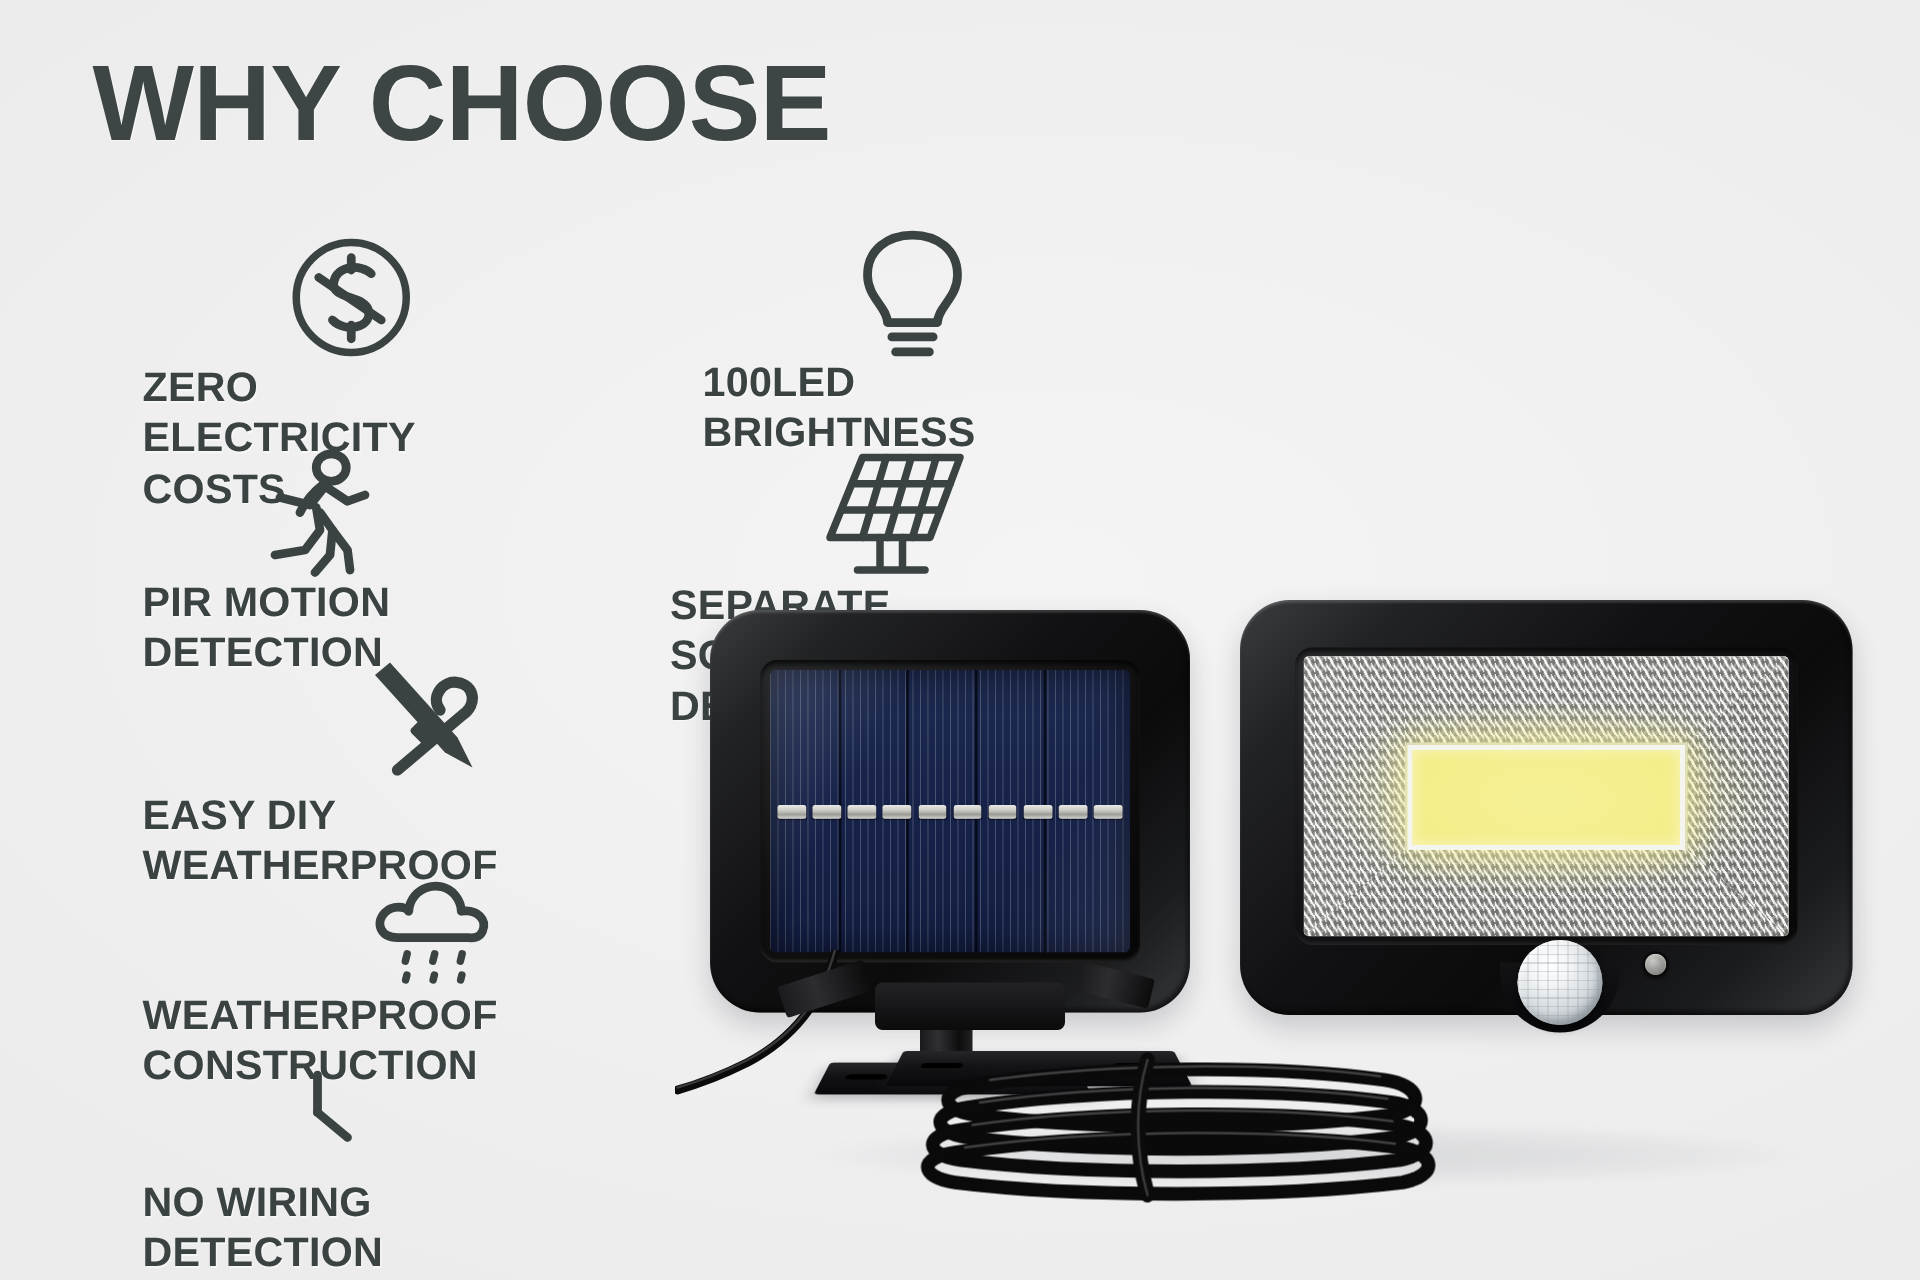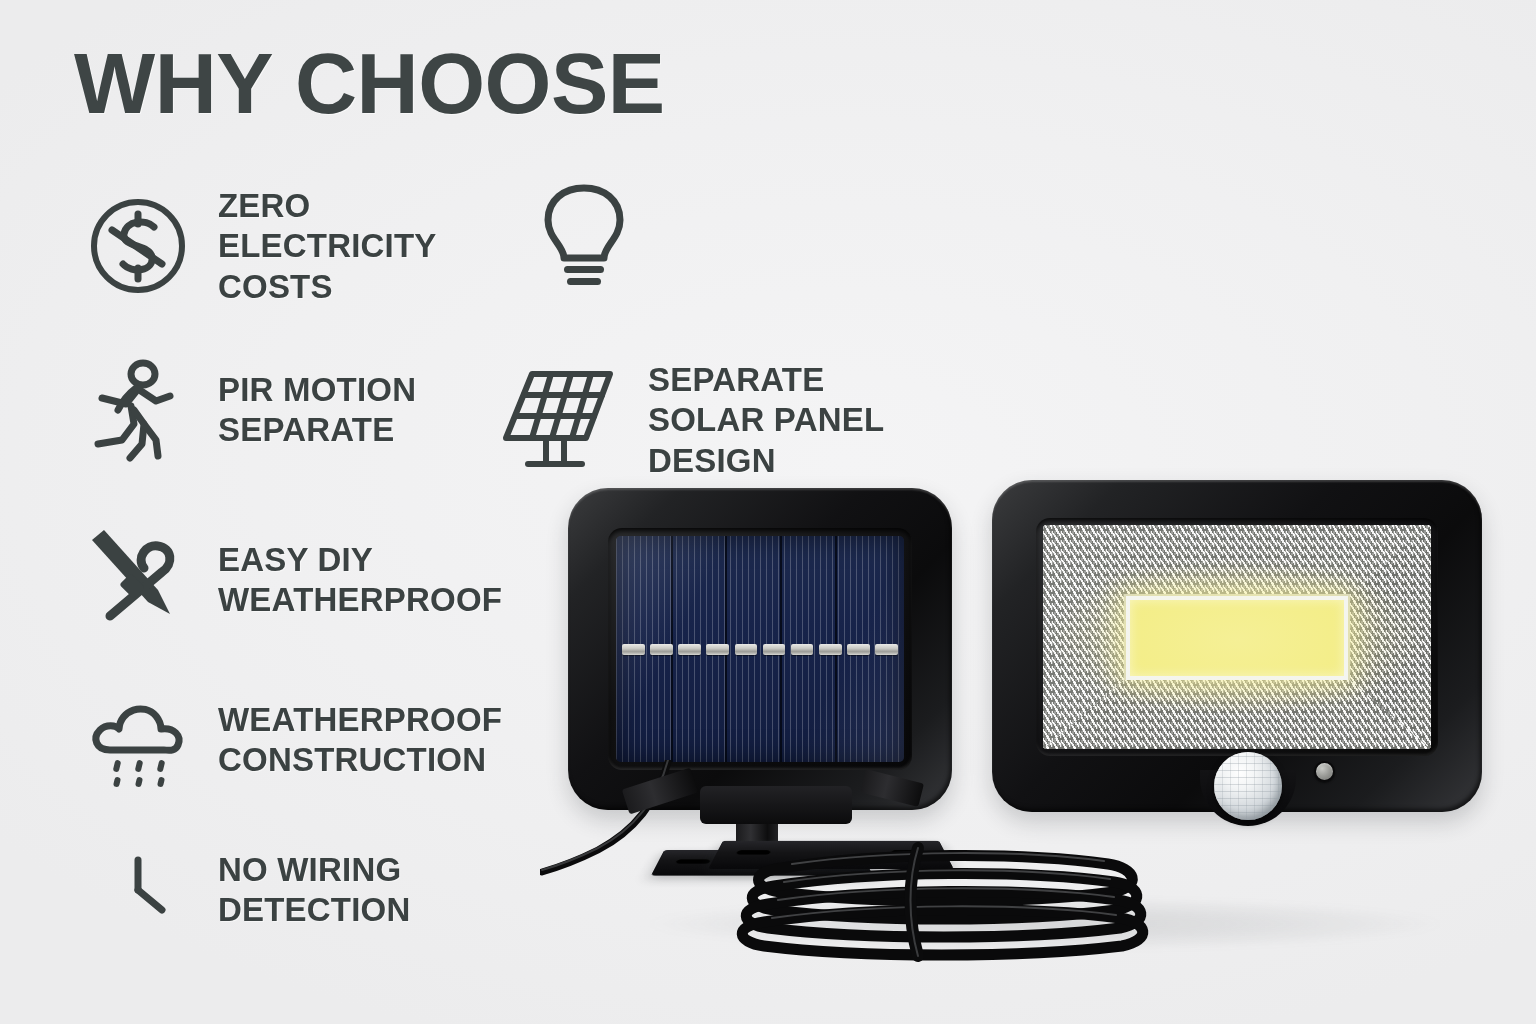--- a/index.html
+++ b/index.html
@@ -33,21 +33,22 @@
     letter-spacing: -0.5px;
     color: #3e4545;
     line-height: 1;
     text-shadow: 1px 1px 0 rgba(255,255,255,.55);
   }
 
   
   .feature {
     position: absolute;
     display: flex;
-    align-items: center;
+    align-items: flex-end;
+    flex-direction: column;
   }
   .feature .ico {
     flex: 0 0 auto;
     display: block;
   }
   .feature .label {
     font-size: 33px;
     font-weight: bold;
     line-height: 1.22;
     color: #3b4242;
@@ -349,21 +350,21 @@
         <ellipse class="stroke" cx="57" cy="16" rx="12" ry="11"></ellipse>
         <path class="stroke" d="M50 30 C42 36 36 44 32 52"></path>
         <path class="stroke" d="M52 31 L40 46 L16 40"></path>
         <path class="stroke" d="M55 33 L70 43 L84 38"></path>
         <path class="stroke" d="M45 48 L48 66 L36 82 L12 86"></path>
         <path class="stroke" d="M48 52 L58 66 L56 86 L44 100"></path>
         <path class="stroke" d="M58 66 L70 82 L72 98"></path>
       </svg>
     </span>
     <span class="label">PIR MOTION
-SEPARATE</span>
+DETECTION</span>
   </div>
 
   <div class="feature" id="f-diy">
     <span class="ico">
       <svg width="104" height="104" viewBox="0 0 104 104">
 
         <g class="solid">
           <path d="M6 12 L18 2 L72 62 L84 86 L62 74 Z"></path>
         </g>
 
@@ -407,20 +408,22 @@
   </div>
 
   <div class="feature" id="f-led">
     <span class="ico">
       <svg width="100" height="104" viewBox="0 0 100 104">
         <path class="stroke" d="M30 76 C30 64 14 56 14 38 C14 18 30 6 50 6 C70 6 86 18 86 38 C86 56 70 64 70 76 Z"></path>
         <rect class="solid" x="30" y="84" width="40" height="7" rx="3.5"></rect>
         <rect class="solid" x="33" y="96" width="34" height="7" rx="3.5"></rect>
       </svg>
     </span>
+    <span class="label">100LED
+BRIGHTNESS</span>
   </div>
 
   <div class="feature" id="f-solar">
     <span class="ico">
       <svg width="112" height="104" viewBox="0 0 112 104">
 
         <path class="stroke-thin" d="M30 6 L108 6 L84 70 L4 70 Z"></path>
 
         <path class="stroke-thin" d="M22 27 L100 27"></path>
         <path class="stroke-thin" d="M14 48 L92 48"></path>

